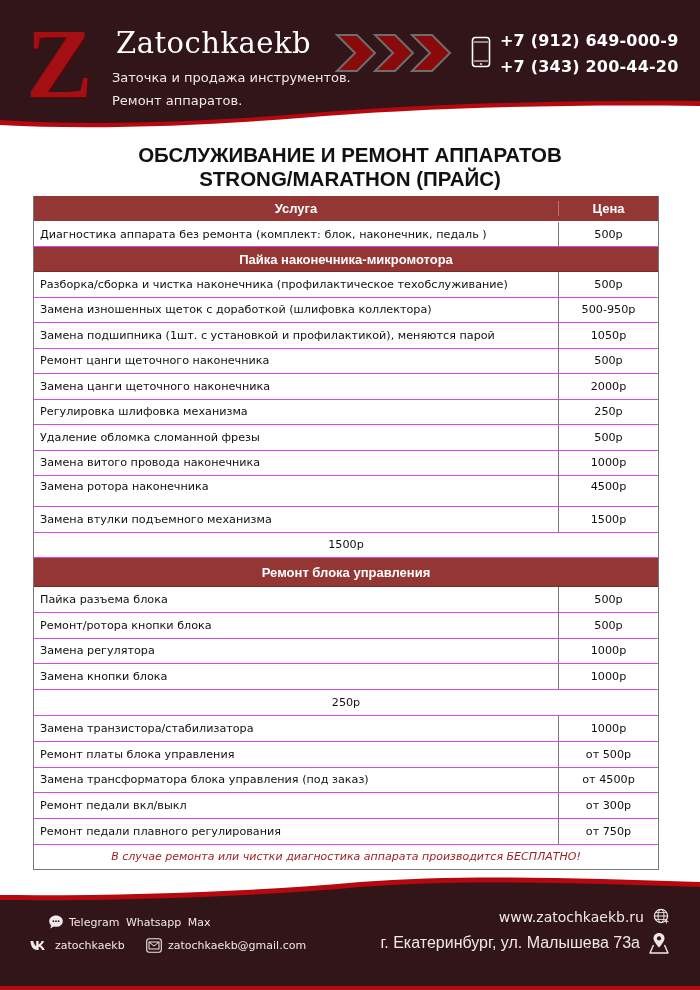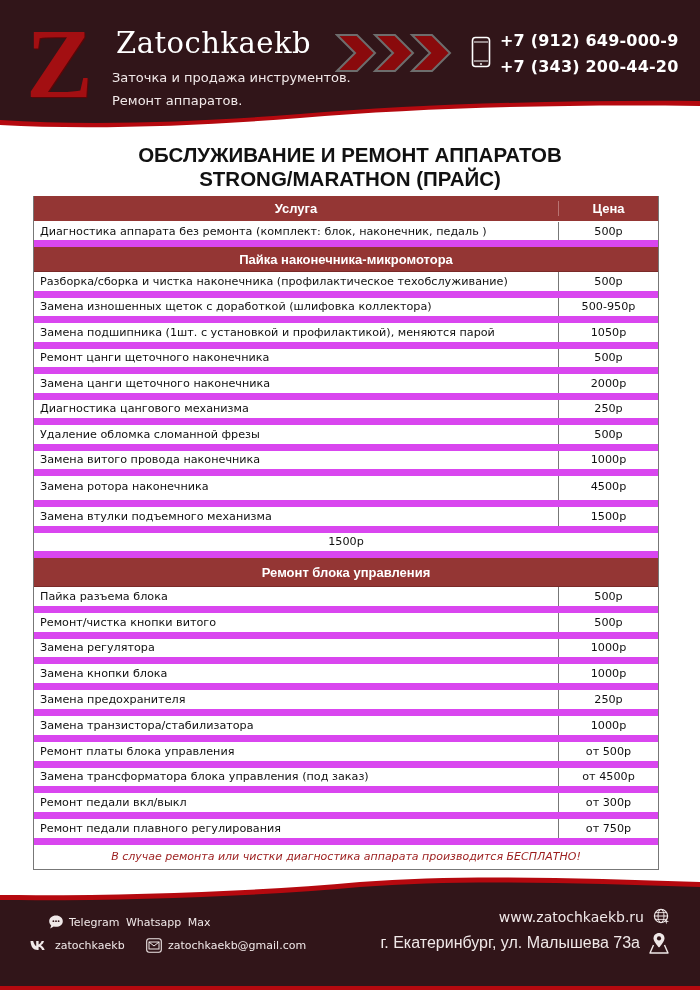--- a/index.html
+++ b/index.html
@@ -39,21 +39,21 @@
     font-family: "Liberation Sans", sans-serif; font-weight: bold; font-size: 20.5px; color: #111;
   }
   .title.t1 { top: 143px; }
   .title.t2 { top: 167px; }
 
   
   .price-table {
     position: absolute; left: 33px; top: 196px; width: 626px;
     border: 1px solid #777; border-top: none;
   }
-  .row { display: flex; width: 100%; border-bottom: 7px solid #d946ef; align-items: stretch; }
+  .row { display: flex; width: 100%; border-bottom: 1px solid #d946ef; align-items: stretch; }
   .row .svc {
     flex: 0 0 525px; border-right: 1px solid #777; padding-left: 6px;
     font-family: "DejaVu Sans", sans-serif; font-size: 11.2px; color: #111;
     display: flex; align-items: center;
   }
   .row .price {
     flex: 1; text-align: center; font-family: "DejaVu Sans", sans-serif; font-size: 11.2px; color: #111;
     display: flex; align-items: center; justify-content: center;
   }
   .row.tall .svc, .row.tall .price { align-items: flex-start; padding-top: 4px; }
@@ -149,21 +149,21 @@
   </div>
   <div class="row" style="height:25.5px">
     <div class="svc">Ремонт цанги щеточного наконечника</div>
     <div class="price">500р</div>
   </div>
   <div class="row" style="height:25.5px">
     <div class="svc">Замена цанги щеточного наконечника</div>
     <div class="price">2000р</div>
   </div>
   <div class="row" style="height:25.5px">
-    <div class="svc">Диагностика цангового механизма</div>
+    <div class="svc">Регулировка шлифовка механизма</div>
     <div class="price">250р</div>
   </div>
   <div class="row" style="height:25.5px">
     <div class="svc">Удаление обломка сломанной фрезы</div>
     <div class="price">500р</div>
   </div>
   <div class="row" style="height:25.5px">
     <div class="svc">Замена витого провода наконечника</div>
     <div class="price">1000р</div>
   </div>
@@ -179,33 +179,32 @@
     <div class="price">1500р</div>
   </div>
 
   <div class="row section" style="height:29px">Ремонт блока управления</div>
 
   <div class="row" style="height:25.8px">
     <div class="svc">Пайка разъема блока</div>
     <div class="price">500р</div>
   </div>
   <div class="row" style="height:25.8px">
-    <div class="svc">Ремонт/чистка кнопки витого</div>
+    <div class="svc">Ремонт/ротора кнопки блока</div>
     <div class="price">500р</div>
   </div>
   <div class="row" style="height:25.8px">
     <div class="svc">Замена регулятора</div>
     <div class="price">1000р</div>
   </div>
   <div class="row" style="height:25.8px">
     <div class="svc">Замена кнопки блока</div>
     <div class="price">1000р</div>
   </div>
   <div class="row" style="height:25.8px">
-    <div class="svc">Замена предохранителя</div>
     <div class="price">250р</div>
   </div>
   <div class="row" style="height:25.8px">
     <div class="svc">Замена транзистора/стабилизатора</div>
     <div class="price">1000р</div>
   </div>
   <div class="row" style="height:25.8px">
     <div class="svc">Ремонт платы блока управления</div>
     <div class="price">от 500р</div>
   </div>

